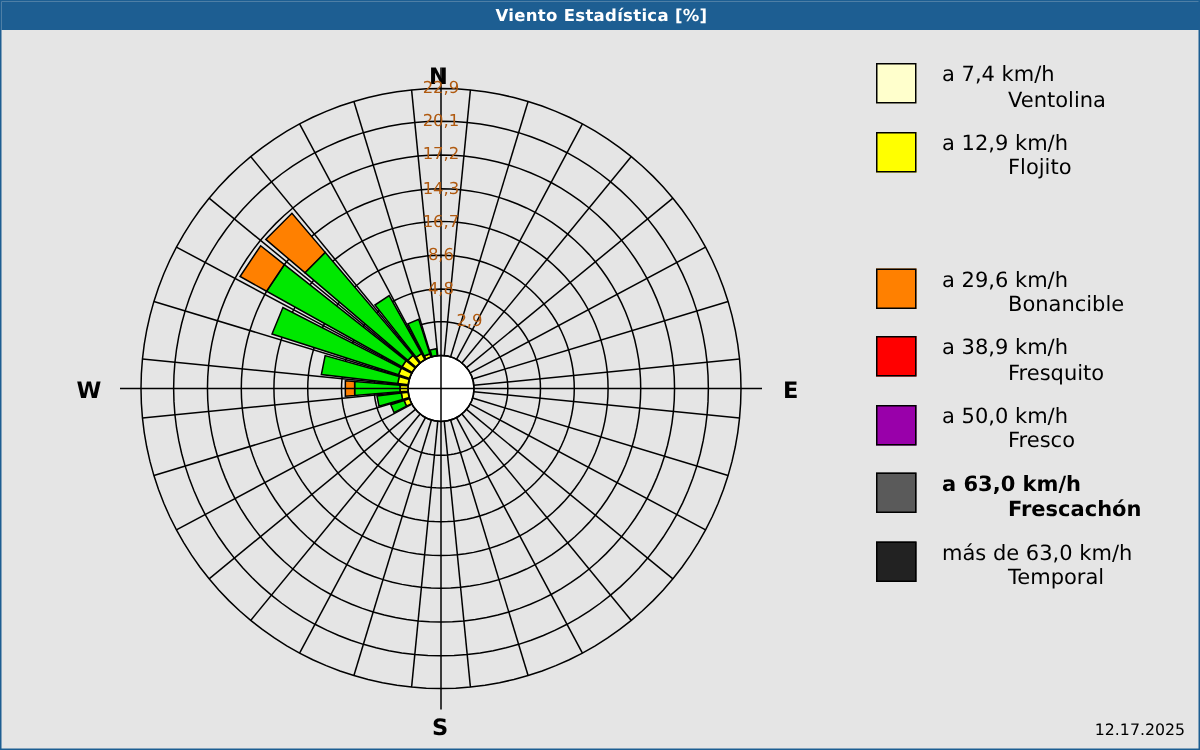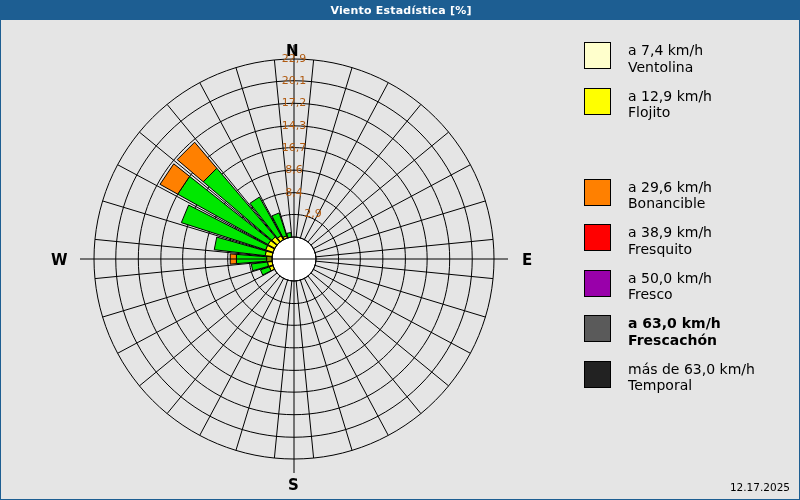--- a/index.html
+++ b/index.html
@@ -64,21 +64,21 @@
     flex:0 0 auto;
   }
   .legend-text{
     margin-left:17px;
     font-size:14px;
     line-height:16.5px;
     color:#000;
     font-family:"DejaVu Sans", sans-serif;
     white-space:nowrap;
   }
-  .legend-text .l2{display:block;}
+  .legend-text .l2{display:block;margin-left:44px;}
   
   #footer-date{
     position:absolute;right:9px;bottom:6px;
     font-size:10.5px;color:#000;
     font-family:"DejaVu Sans", sans-serif;
   }
 </style>
 </head>
 <body>
 
@@ -164,21 +164,21 @@
         </g>
     </svg>
 
     <div class="compass" id="compass-n">N</div>
     <div class="compass" id="compass-e">E</div>
     <div class="compass" id="compass-s">S</div>
     <div class="compass" id="compass-w">W</div>
 
     <div id="rtick-holder">
         <div class="rtick" style="left: 269px; top: 187.459px; width: 48px; padding-left: 19px;">2,9</div>
-        <div class="rtick" style="left: 269px; top: 165.694px; width: 48px;">8,4</div>
+        <div class="rtick" style="left: 269px; top: 165.694px; width: 48px;">4,8</div>
         <div class="rtick" style="left: 269px; top: 143.153px; width: 48px;">8,6</div>
         <div class="rtick" style="left: 269px; top: 120.611px; width: 48px;">16,7</div>
         <div class="rtick" style="left: 269px; top: 98.8472px; width: 48px;">14,3</div>
         <div class="rtick" style="left: 269px; top: 76.3057px; width: 48px;">17,2</div>
         <div class="rtick" style="left: 269px; top: 53.7642px; width: 48px;">20,1</div>
         <div class="rtick" style="left: 269px; top: 32px; width: 48px;">22,9</div>
       </div>
   </div>
 
   <div id="legend">

